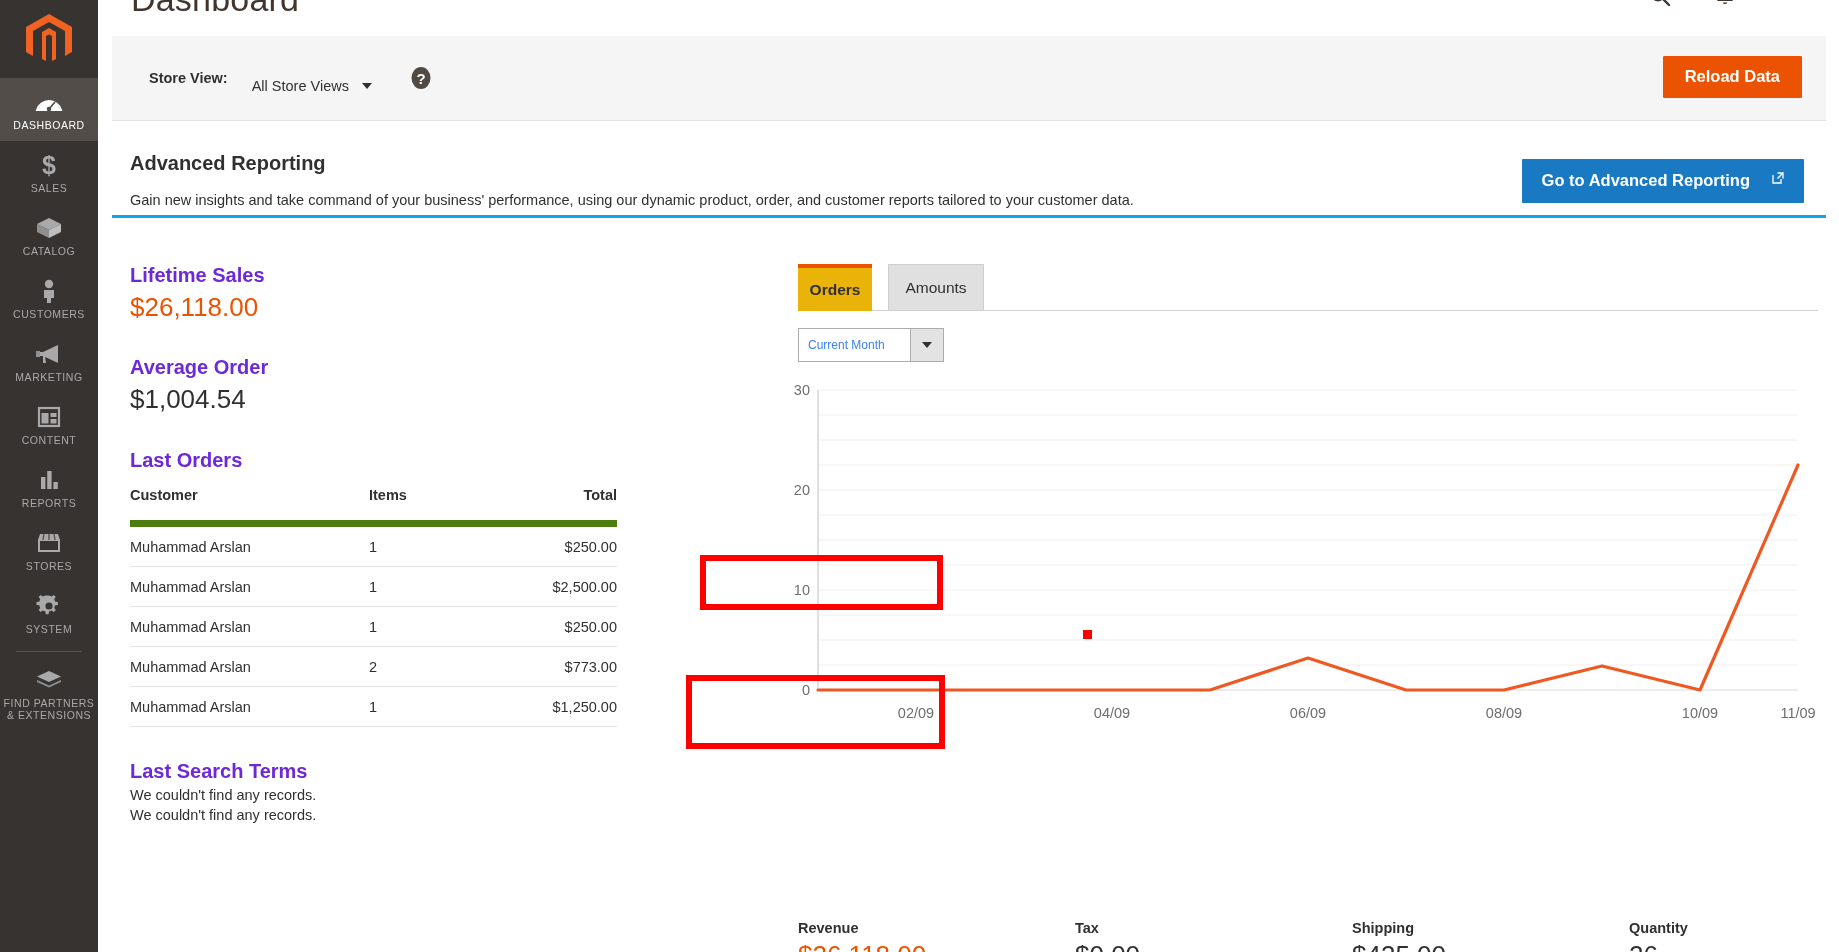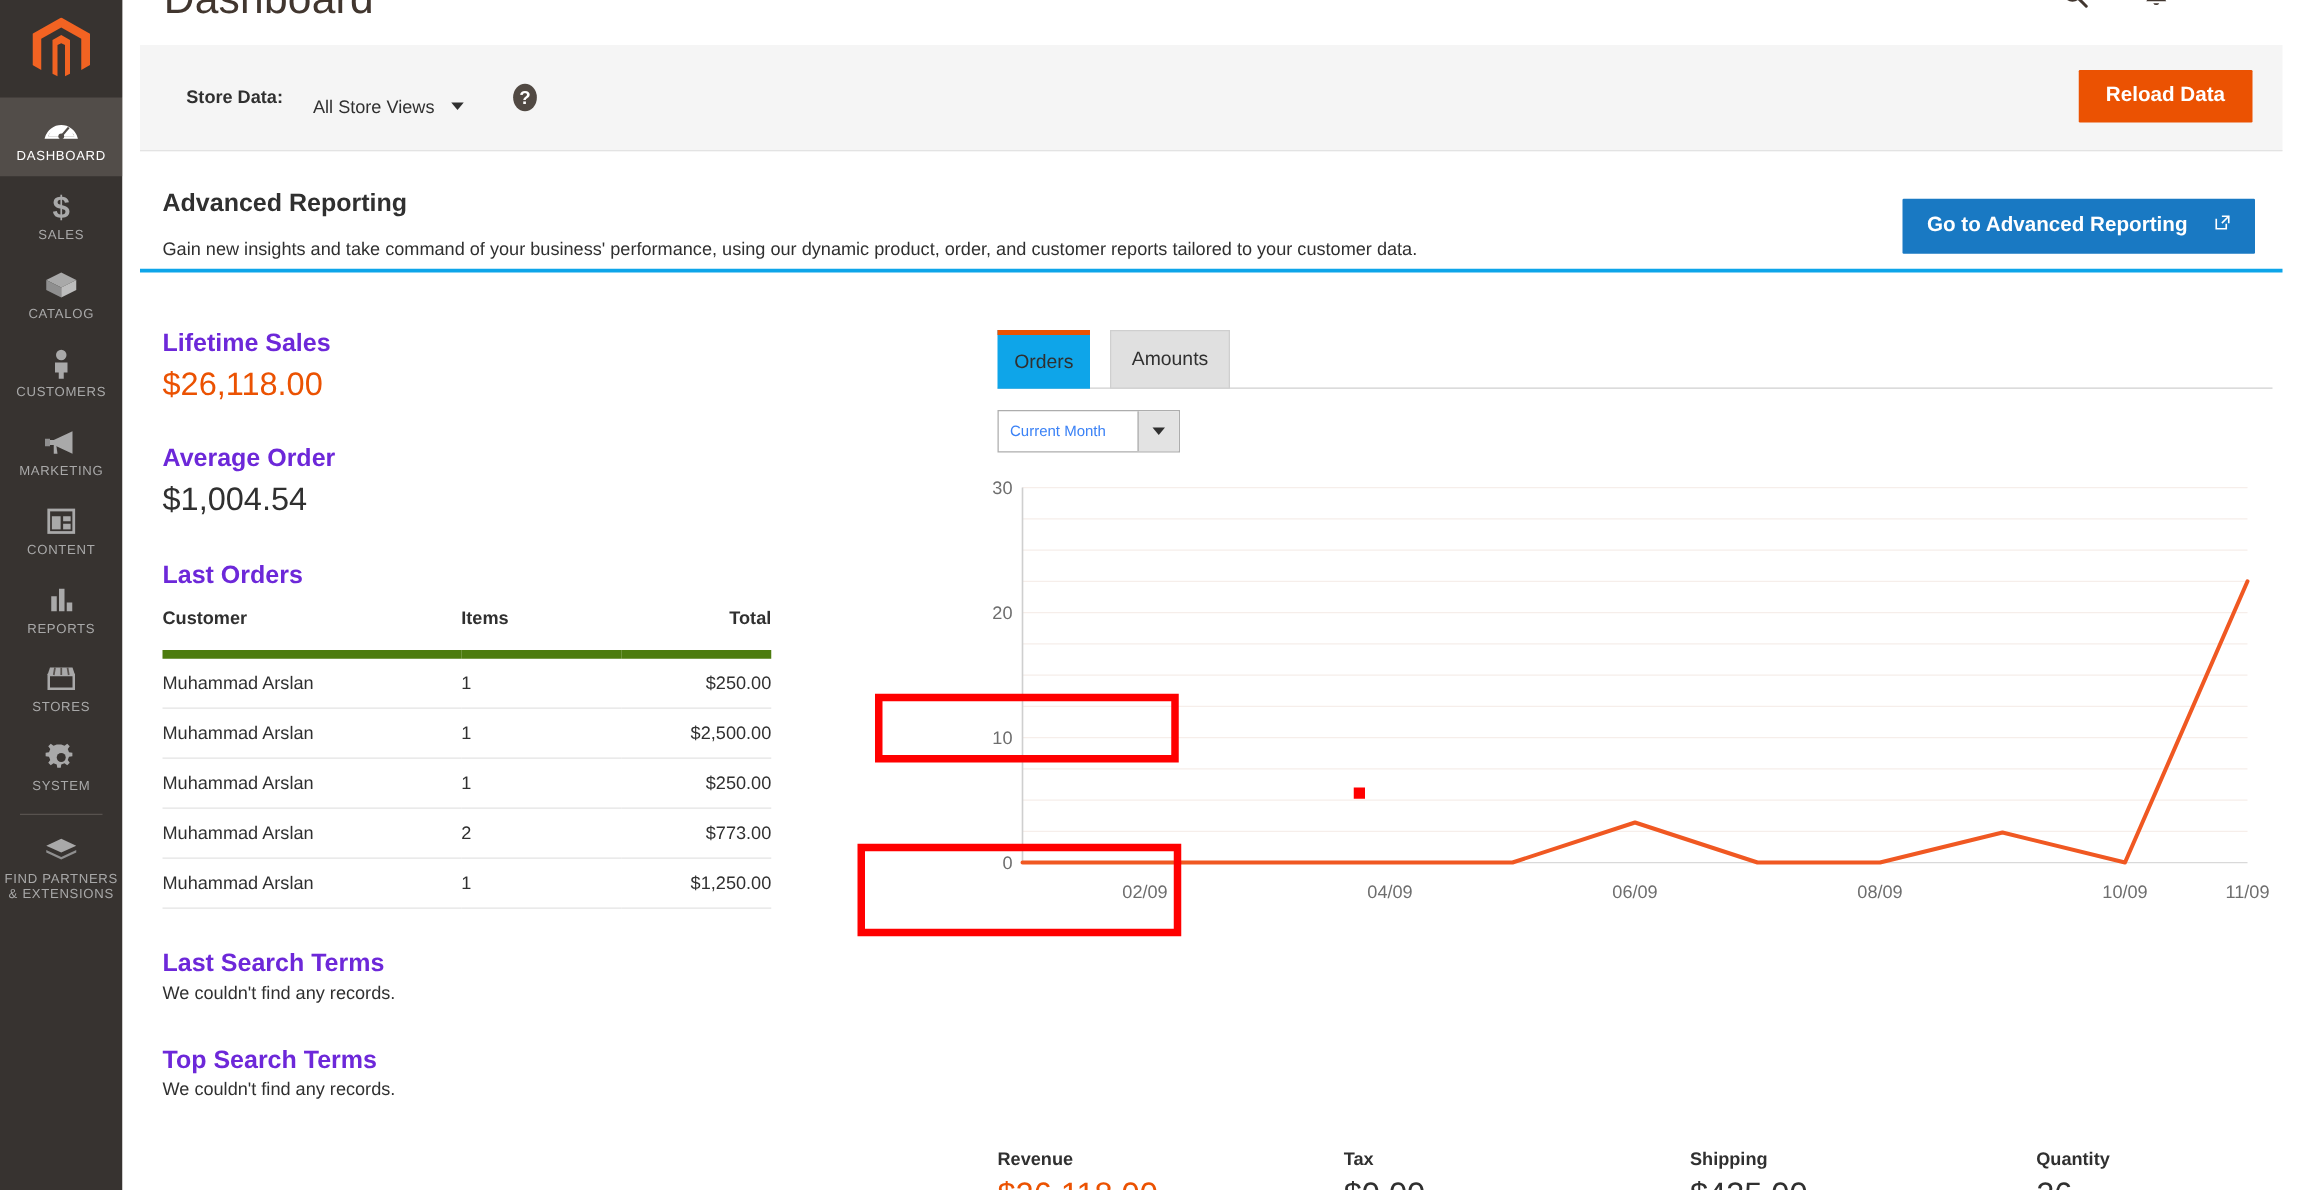--- a/index.html
+++ b/index.html
@@ -184,23 +184,23 @@
   .tab {
     position: absolute; top: 0;
     height: 47px;
     display: flex; align-items: center; justify-content: center;
     font-size: 15.5px; color: #303030;
     cursor: pointer;
     font-family: "Liberation Sans", sans-serif;
   }
   .tab.active {
     left: 0; width: 74px;
-    background: #0ea5e9;
+    background: #eab308;
     border-top: 4px solid #eb5202;
-    font-weight: normal;
+    font-weight: bold;
     z-index: 3;
   }
   .tab.inactive {
     left: 90px; width: 96px;
     background: #e0e0e0;
     border: 1px solid #cfcfcf;
     border-bottom: 1px solid #cfcfcf;
     z-index: 2;
   }
   .tabline {
@@ -389,21 +389,21 @@
         <path d="M11 2 C7.3 2 5 4.6 5 8.4 L5 13 L3 16 L19 16 L17 13 L17 8.4 C17 4.6 14.7 2 11 2 Z" fill="#41362f"></path>
         <path d="M8.6 17.5 a2.6 2.6 0 0 0 4.8 0 Z" fill="#41362f"></path>
       </svg>
       <svg class="hdr-ico" viewBox="0 0 22 22">
         <rect x="1" y="5" width="20" height="4" fill="#41362f"></rect>
         <rect x="1" y="11" width="20" height="2" fill="#41362f"></rect>
       </svg>
     </div>
 
     <div class="storebar">
-      <span class="sv-label">Store Data:</span>
+      <span class="sv-label">Store View:</span>
       <span class="sv-value">
         <span>All Store Views</span>
         <i class="sv-caret"></i>
       </span>
       <span class="sv-help">
         <svg viewBox="0 0 24 24" width="24" height="24">
           <ellipse cx="12" cy="12" rx="9.5" ry="11" fill="#514943"></ellipse>
           <text x="12" y="17.5" font-size="15" font-weight="bold" text-anchor="middle" fill="#ffffff" font-family="Liberation Sans, sans-serif">?</text>
         </svg>
       </span>
@@ -464,21 +464,20 @@
             <td>Muhammad Arslan</td>
             <td class="num">1</td>
             <td class="tot">$1,250.00</td>
           </tr>
         </tbody>
       </table>
 
       <div class="blk-h" style="margin-top:33px;">Last Search Terms</div>
       <div class="blk-empty">We couldn't find any records.</div>
 
-      <div class="blk-h" style="margin-top:34px;">Top Search Terms</div>
       <div class="blk-empty">We couldn't find any records.</div>
     </div>
 
     <div class="rcol">
       <div class="tabs">
         <div class="tabline"></div>
         <div class="tab active">Orders</div>
         <div class="tab inactive">Amounts</div>
       </div>
 

